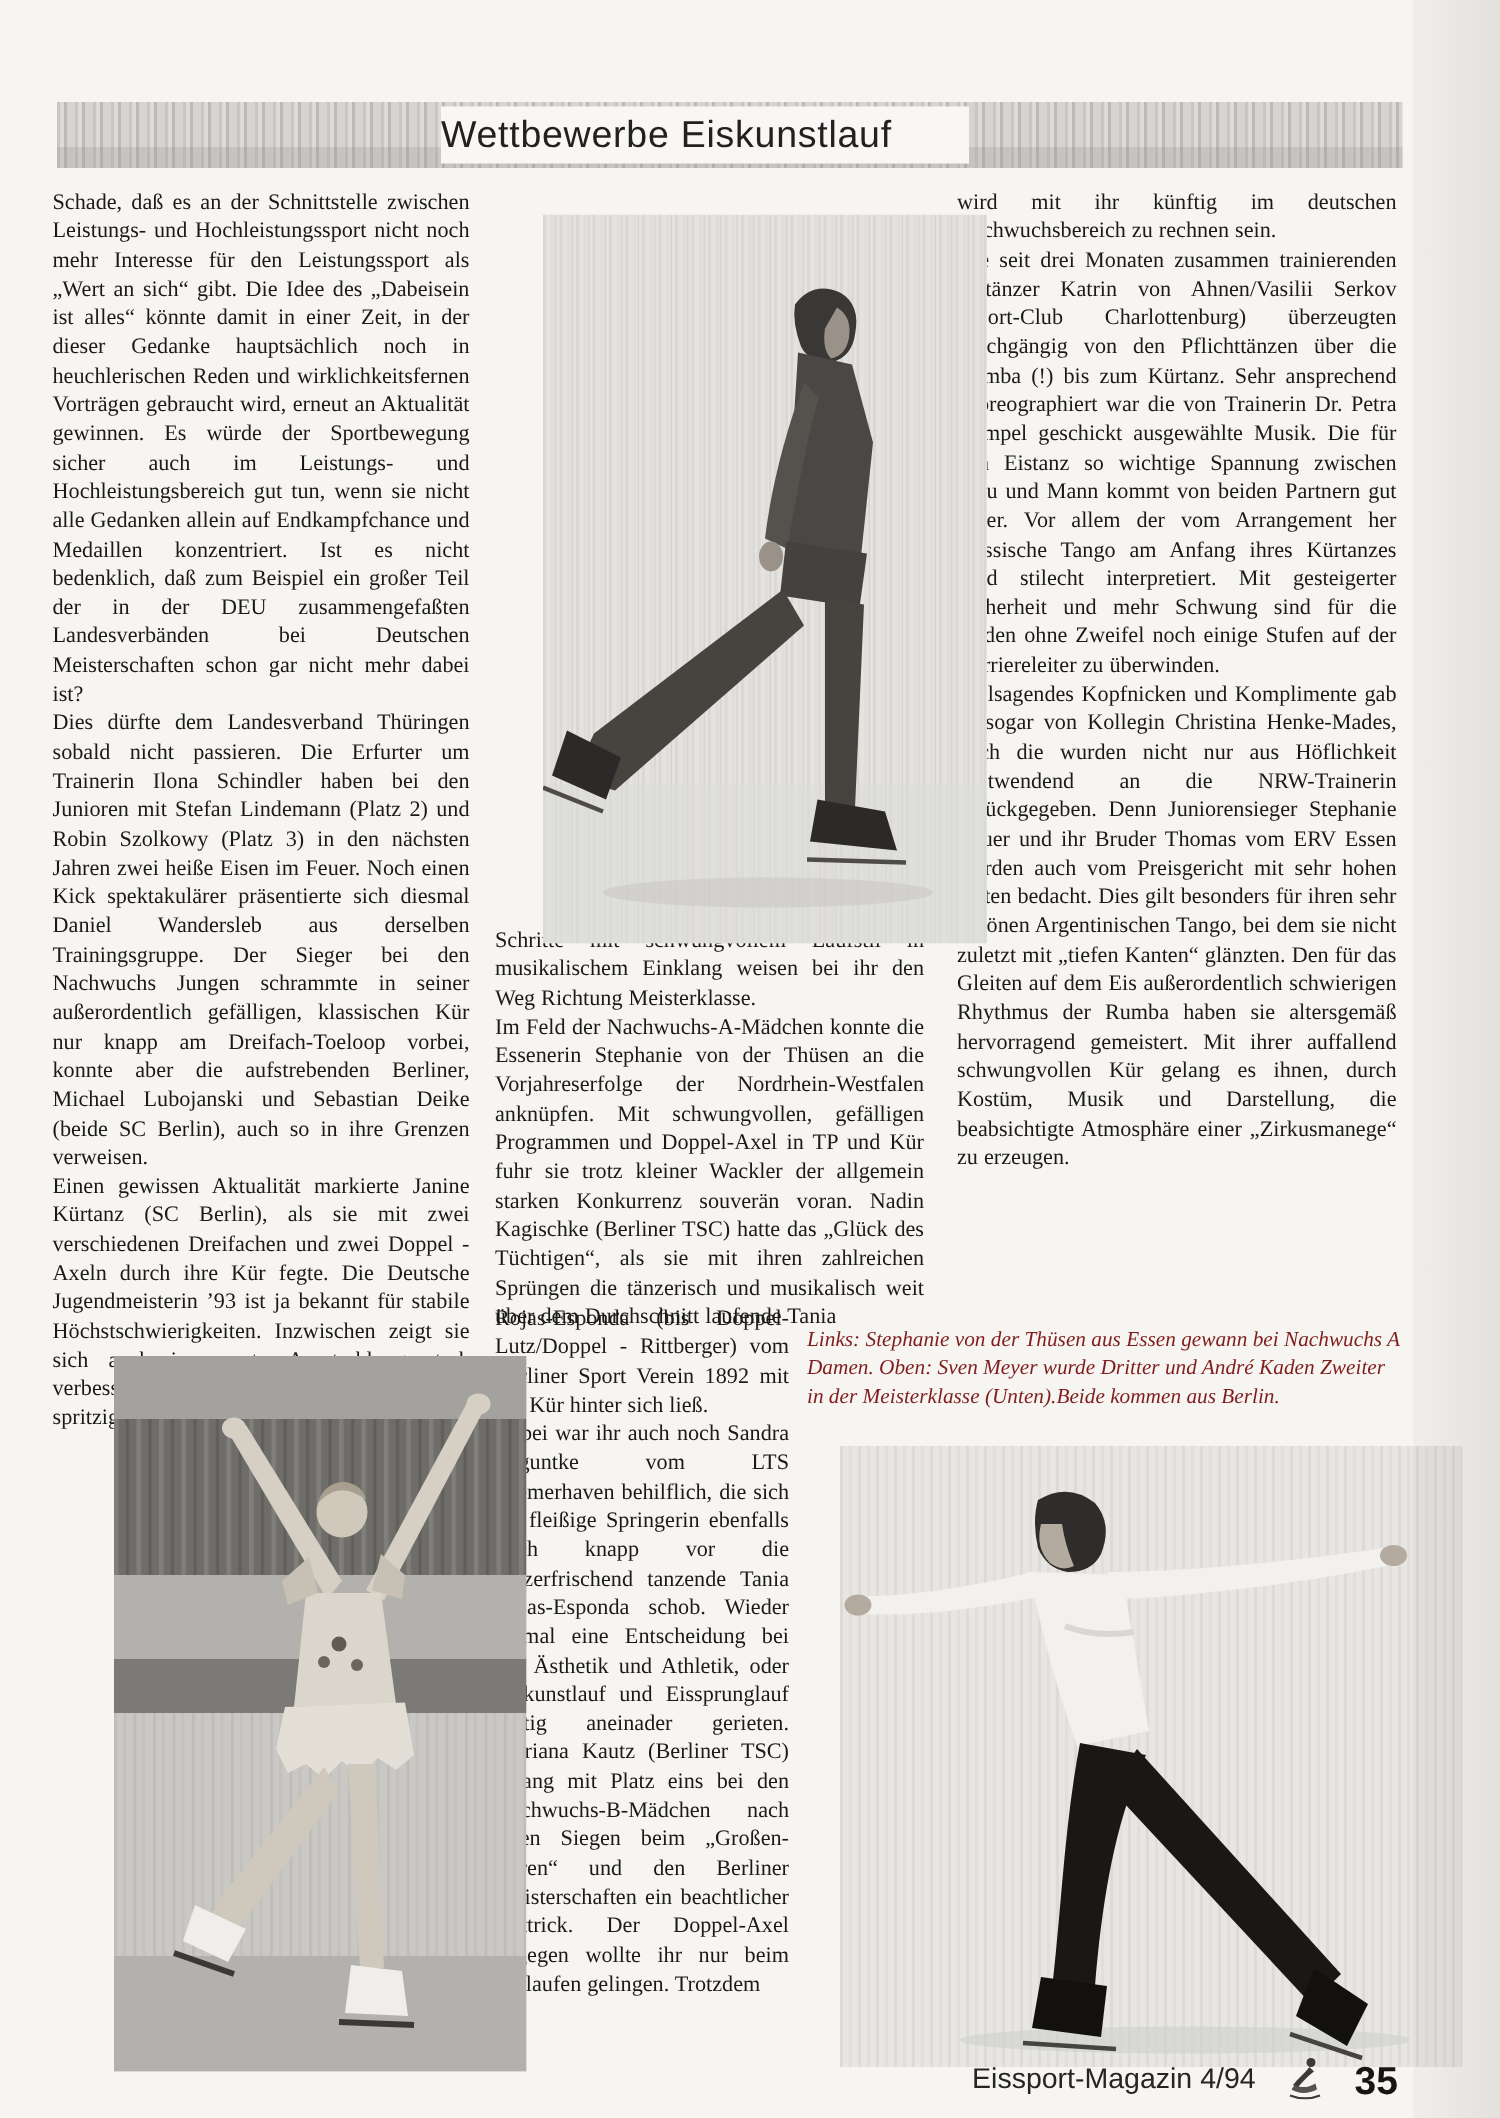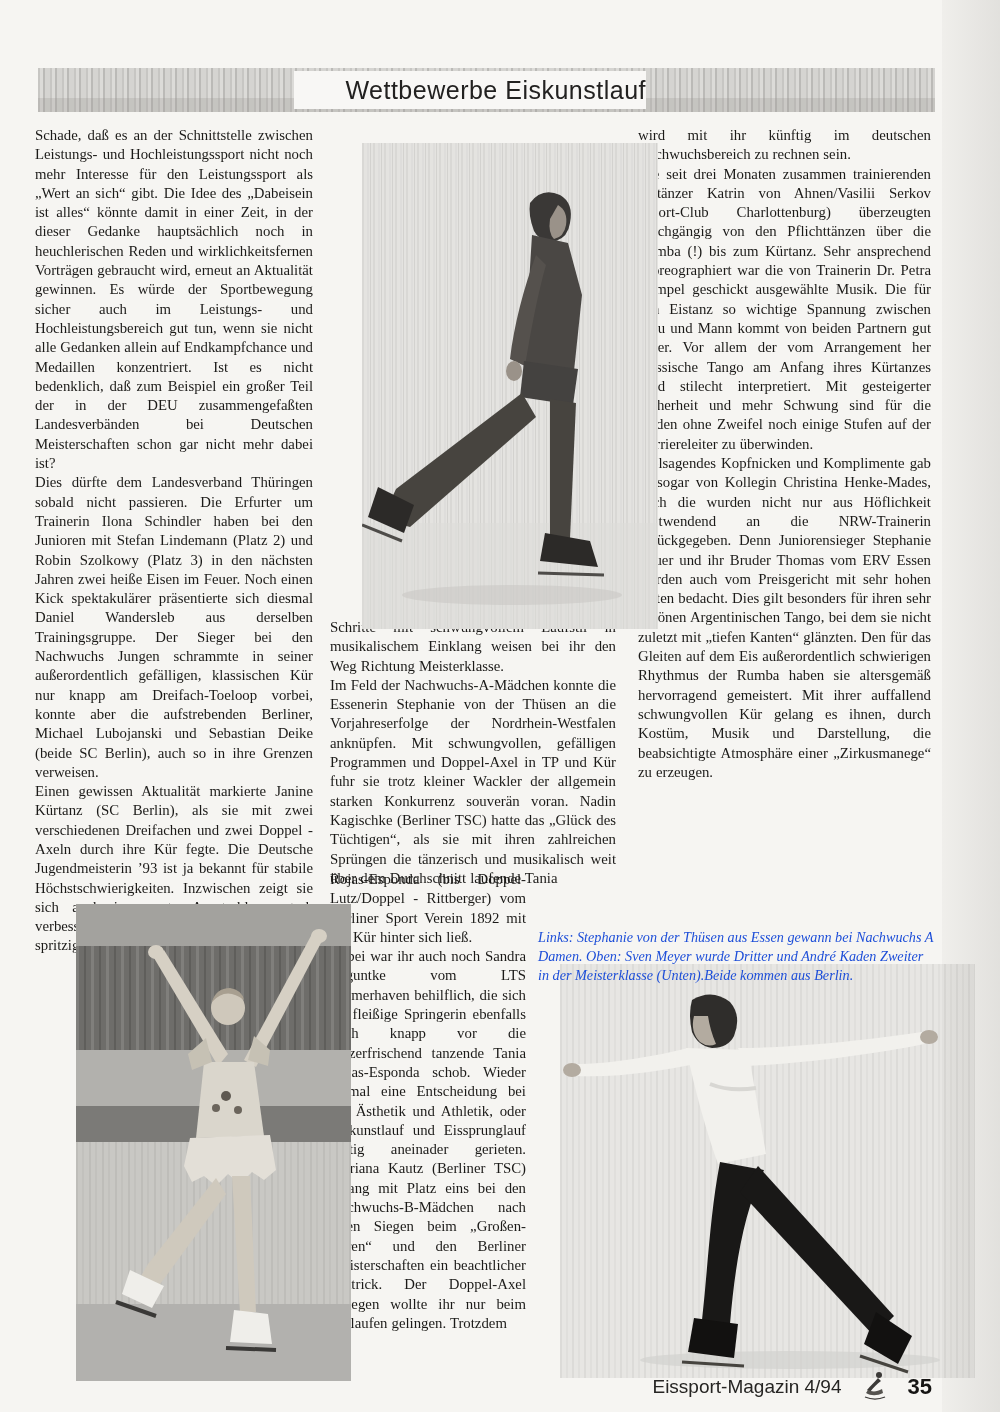--- a/index.html
+++ b/index.html
@@ -5,46 +5,46 @@
   html,body{margin:0;padding:0;background:#e9e8e5;}
   .page{position:relative;width:1000px;height:1412px;background:#f6f5f2;overflow:hidden;
         font-family:"Liberation Serif","DejaVu Serif",serif;color:#1b1a18;}
   .edge-right{position:absolute;top:0;left:942px;width:58px;height:1412px;
         background:linear-gradient(90deg,rgba(120,118,112,0.05),rgba(120,118,112,0.16));}
   
   .banner{position:absolute;left:38px;top:68px;width:897px;height:44px;
         background:repeating-linear-gradient(90deg,#c7c6c3 0 2px,#dcdbd8 2px 5px,#bbbab7 5px 7px,#d5d4d1 7px 12px);
         box-shadow:inset 0 -14px 0 rgba(150,148,144,0.25);}
   .title-box{position:absolute;left:256px;top:3px;width:352px;height:38px;background:#f8f7f5;
-        display:flex;align-items:center;justify-content:flex-end;}
+        display:flex;align-items:center;justify-content:flex-start;}
   .title{font-family:"Liberation Sans","DejaVu Sans",sans-serif;font-size:25px;color:#222120;letter-spacing:0.5px;}
   
   .body-text{position:absolute;text-align:justify;font-size:14.8px;line-height:19.3px;
         hyphens:auto;-webkit-hyphens:auto;word-spacing:0.02em;}
   .body-text p{margin:0;}
   .col-left{left:35px;top:126px;width:278px;height:756px;}
   .col-mid-wide{left:330px;top:618px;width:286px;height:252px;}
   .col-mid-narrow{left:330px;top:870px;width:196px;height:484px;}
   .col-right{left:638px;top:126px;width:293px;height:756px;}
   b{font-weight:normal;}
   
-  .caption{position:absolute;left:538px;top:928px;width:397px;font-style:italic;
-        font-size:14.2px;line-height:19px;text-align:left;color:#1d4ed8;}
+  .caption{position:absolute;left:538px;top:884px;width:397px;font-style:italic;
+        font-size:14.2px;line-height:19px;text-align:left;color:#7f1d1d;}
   
   .photo{position:absolute;display:block;}
   .photo svg{display:block;}
   .photo-mid{left:322px;top:127px;width:296px;height:486px;}
   .photo-left{left:36px;top:888px;width:275px;height:477px;}
   .photo-right{left:520px;top:948px;width:415px;height:414px;}
   
   .footer{position:absolute;top:1370px;left:600px;width:332px;height:34px;
         display:flex;align-items:center;justify-content:flex-end;gap:20px;
         font-family:"Liberation Sans","DejaVu Sans",sans-serif;}
   .footer .mag{font-size:19px;color:#262523;}
-  .footer .pagenum{font-size:22px;font-weight:bold;color:#161514;}
+  .footer .pagenum{font-size:26px;font-weight:bold;color:#161514;}
 </style>
 </head>
 <body>
 
 <div class="page">
 
   <div class="banner">
     <div class="title-box">
       <span class="title">Wettbewerbe Eiskunstlauf</span>
     </div>

